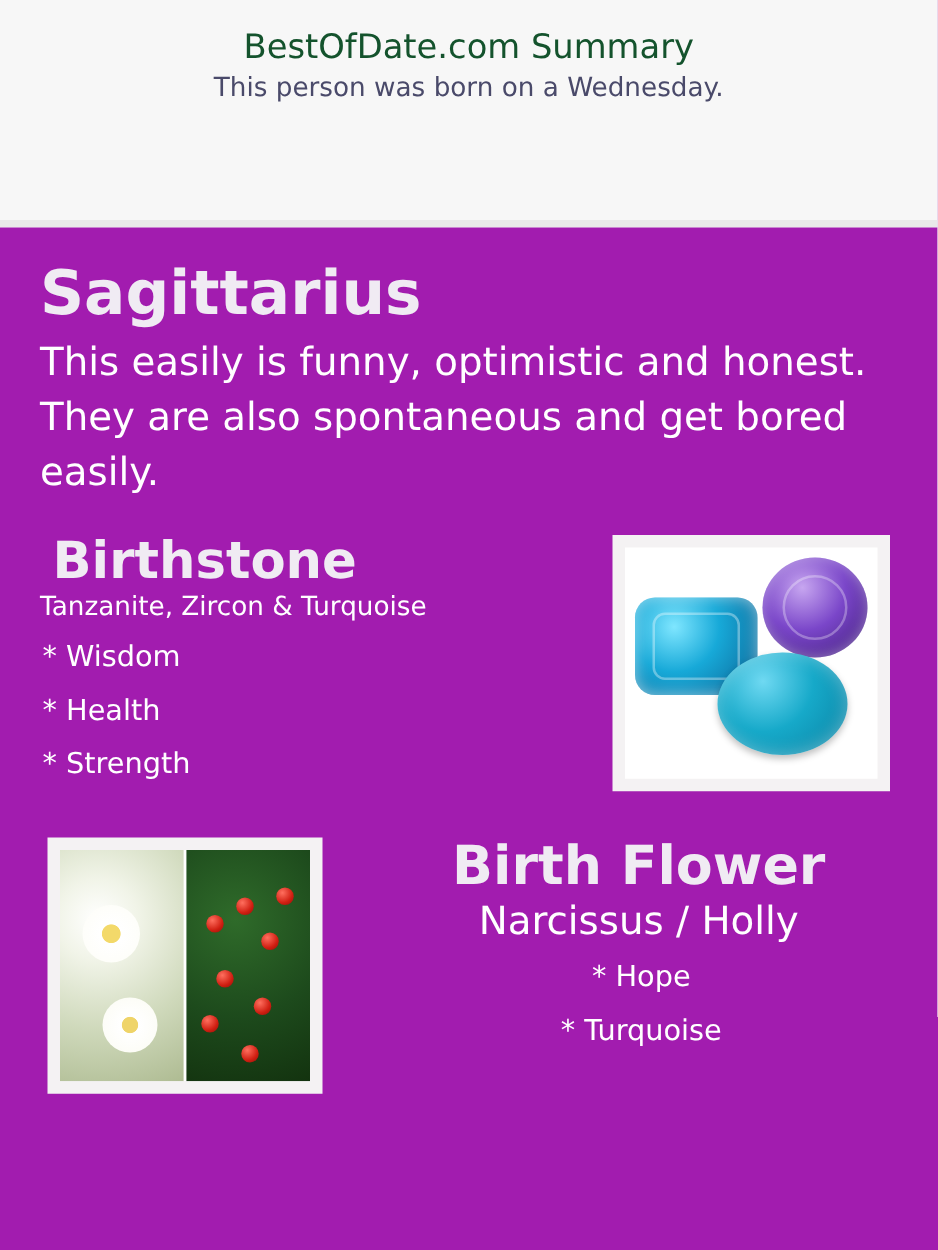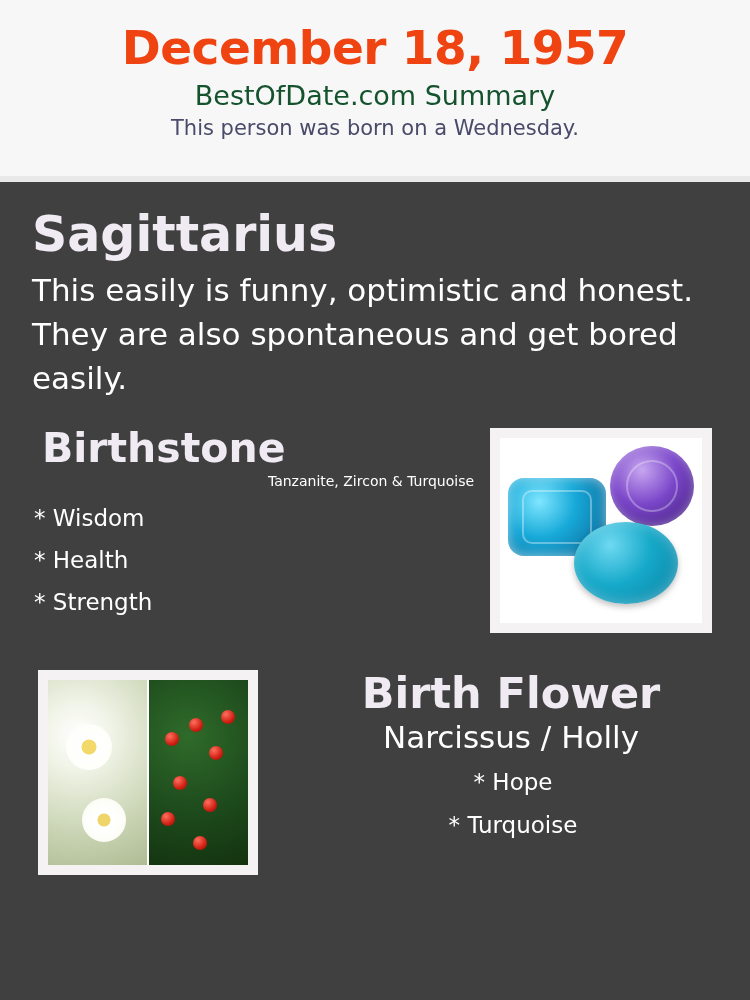--- a/index.html
+++ b/index.html
@@ -43,21 +43,21 @@
   }
   .header-born {
     color: #4a4a6a;
     font-size: 21px;
     line-height: 1.2;
     margin: 0;
   }
 
   
   .body {
-    background: #404040;
+    background: #a21caf;
     padding: 22px 40px 0 30px;
     height: 818px;
     position: relative;
     color: #ffffff;
   }
 
   .zodiac-name {
     font-size: 49px;
     font-weight: bold;
     color: #f0ebf3;
@@ -79,25 +79,24 @@
     min-height: 230px;
   }
   .stone-title {
     font-size: 41px;
     font-weight: bold;
     color: #f0ebf3;
     margin: 0 0 2px 12px;
     line-height: 1.1;
   }
   .stone-sub {
-    font-size: 14px;
+    font-size: 21px;
     color: #ffffff;
     margin: 0 0 16px 2px;
     line-height: 1.2;
-    text-align: center;
   }
   .bullet {
     font-size: 23px;
     color: #ffffff;
     margin: 0 0 17px 4px;
     line-height: 1.1;
   }
 
   .stone-photo {
     position: absolute;
@@ -251,21 +250,20 @@
     margin: 0 0 17px 36px;
     line-height: 1.1;
   }
 </style>
 </head>
 <body>
 
 <div class="page">
 
   <div class="header">
-    <div class="header-date">December 18, 1957</div>
     <div class="header-site">BestOfDate.com Summary</div>
     <div class="header-born">This person was born on a Wednesday.</div>
   </div>
 
   <div class="body">
 
     <div class="zodiac-name">Sagittarius</div>
     <div class="zodiac-desc">This easily is funny, optimistic and honest. They are also spontaneous and get bored easily.</div>
 
     <div class="stone-section">

